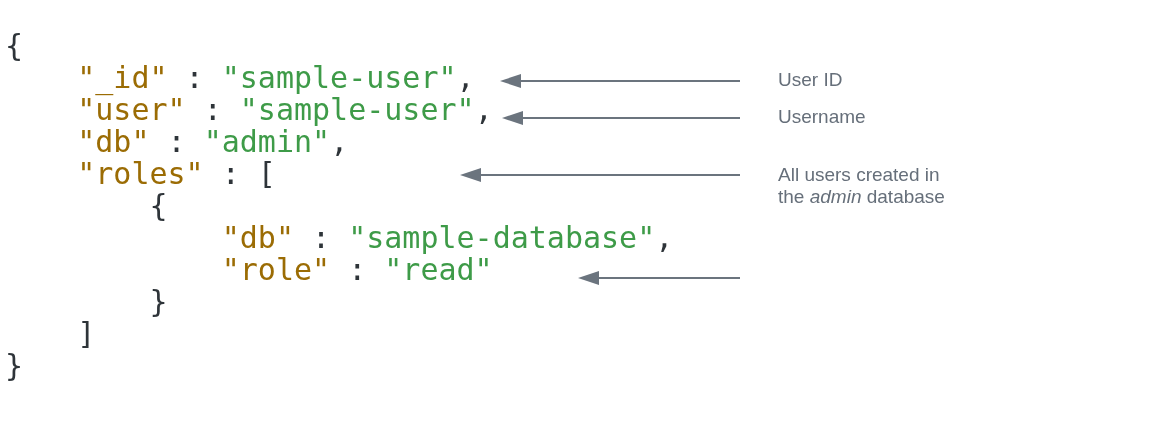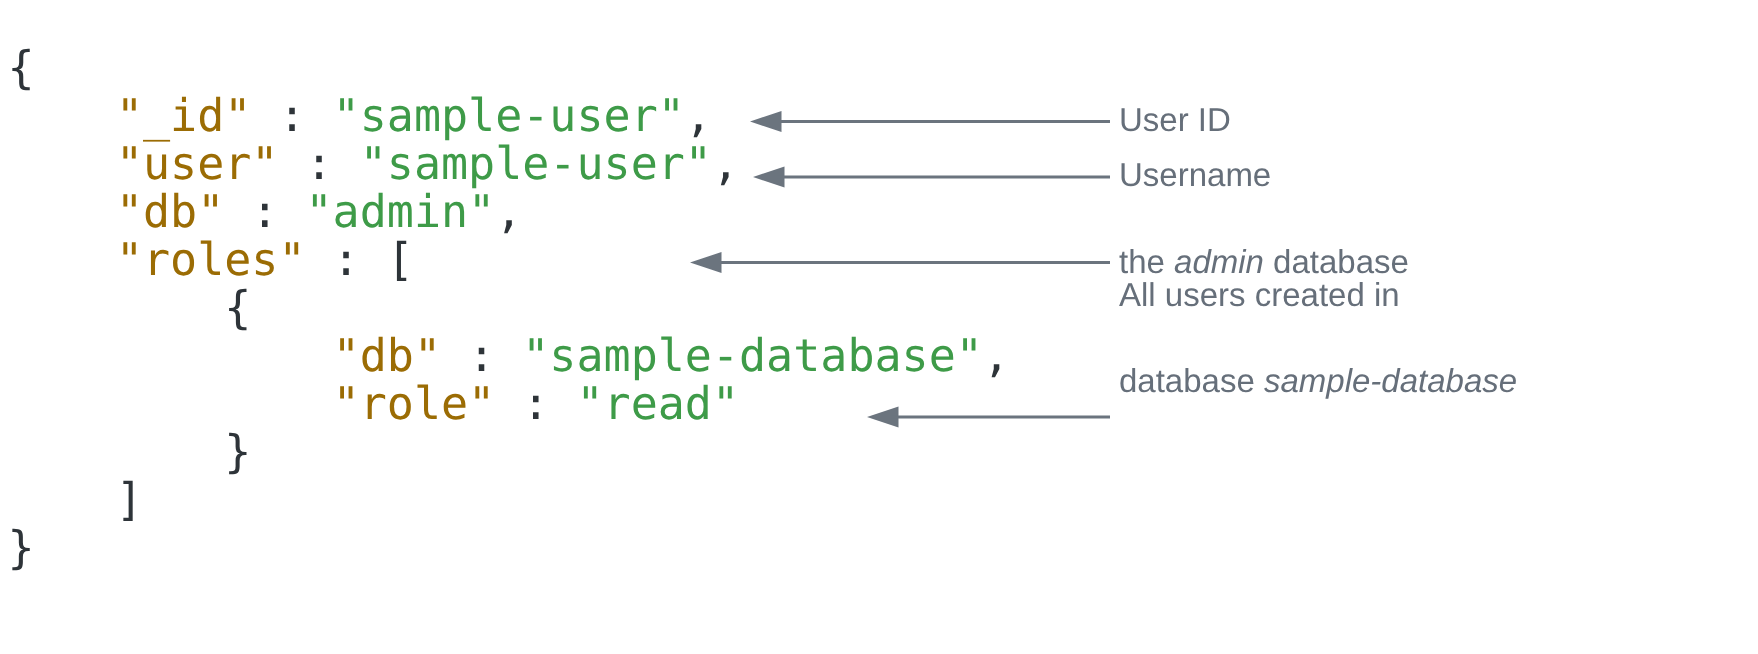--- a/index.html
+++ b/index.html
@@ -37,23 +37,24 @@
     border-top:7px solid transparent;
     border-bottom:7px solid transparent;
     border-right:21px solid var(--arrow);
   }
   .arrow .shaft{
     position:absolute;left:16px;right:0;top:6.75px;height:2.5px;
     background:var(--arrow);
   }
   .label{
     position:absolute;
-    font-size:22px;line-height:22px;
+    font-size:19px;line-height:22px;
     color:var(--annotation);
     white-space:nowrap;
+    margin-left:32px;
   }
   .label em{font-style:italic;}
 </style>
 </head>
 <body>
 
 <div class="canvas">
 
   <pre class="code"><div class="code-line"><span class="tok-p">{</span></div><div class="code-line"><span class="tok-p">    </span><span class="tok-k">"_id"</span><span class="tok-p"> : </span><span class="tok-s">"sample-user"</span><span class="tok-p">,</span></div><div class="code-line"><span class="tok-p">    </span><span class="tok-k">"user"</span><span class="tok-p"> : </span><span class="tok-s">"sample-user"</span><span class="tok-p">,</span></div><div class="code-line"><span class="tok-p">    </span><span class="tok-k">"db"</span><span class="tok-p"> : </span><span class="tok-s">"admin"</span><span class="tok-p">,</span></div><div class="code-line"><span class="tok-p">    </span><span class="tok-k">"roles"</span><span class="tok-p"> : [</span></div><div class="code-line"><span class="tok-p">        {</span></div><div class="code-line"><span class="tok-p">            </span><span class="tok-k">"db"</span><span class="tok-p"> : </span><span class="tok-s">"sample-database"</span><span class="tok-p">,</span></div><div class="code-line"><span class="tok-p">            </span><span class="tok-k">"role"</span><span class="tok-p"> : </span><span class="tok-s">"read"</span></div><div class="code-line"><span class="tok-p">        }</span></div><div class="code-line"><span class="tok-p">    ]</span></div><div class="code-line"><span class="tok-p">}</span></div></pre>
 
@@ -71,25 +72,24 @@
   </div>
   <div class="label" style="left:746px;top:106px;text-align:center;">
       <div class="label-line"><span>Username</span></div>
     </div>
 
   <div class="arrow" style="left:460px;top:167px;width:280px;">
     <span class="head"></span>
     <span class="shaft"></span>
   </div>
   <div class="label" style="left:746px;top:164px;">
+      <div class="label-line"><span>All users created in</span></div>
       <div class="label-line"><span>the </span><em>admin</em><span> database</span></div>
-      <div class="label-line"><span>All users created in</span></div>
     </div>
 
   <div class="arrow" style="left:578px;top:270px;width:162px;">
     <span class="head"></span>
     <span class="shaft"></span>
   </div>
   <div class="label" style="left:746px;top:243px;">
-      <div class="label-line"><span>database </span><em>sample-database</em></div>
     </div>
 
 </div>
 
 </body></html>

